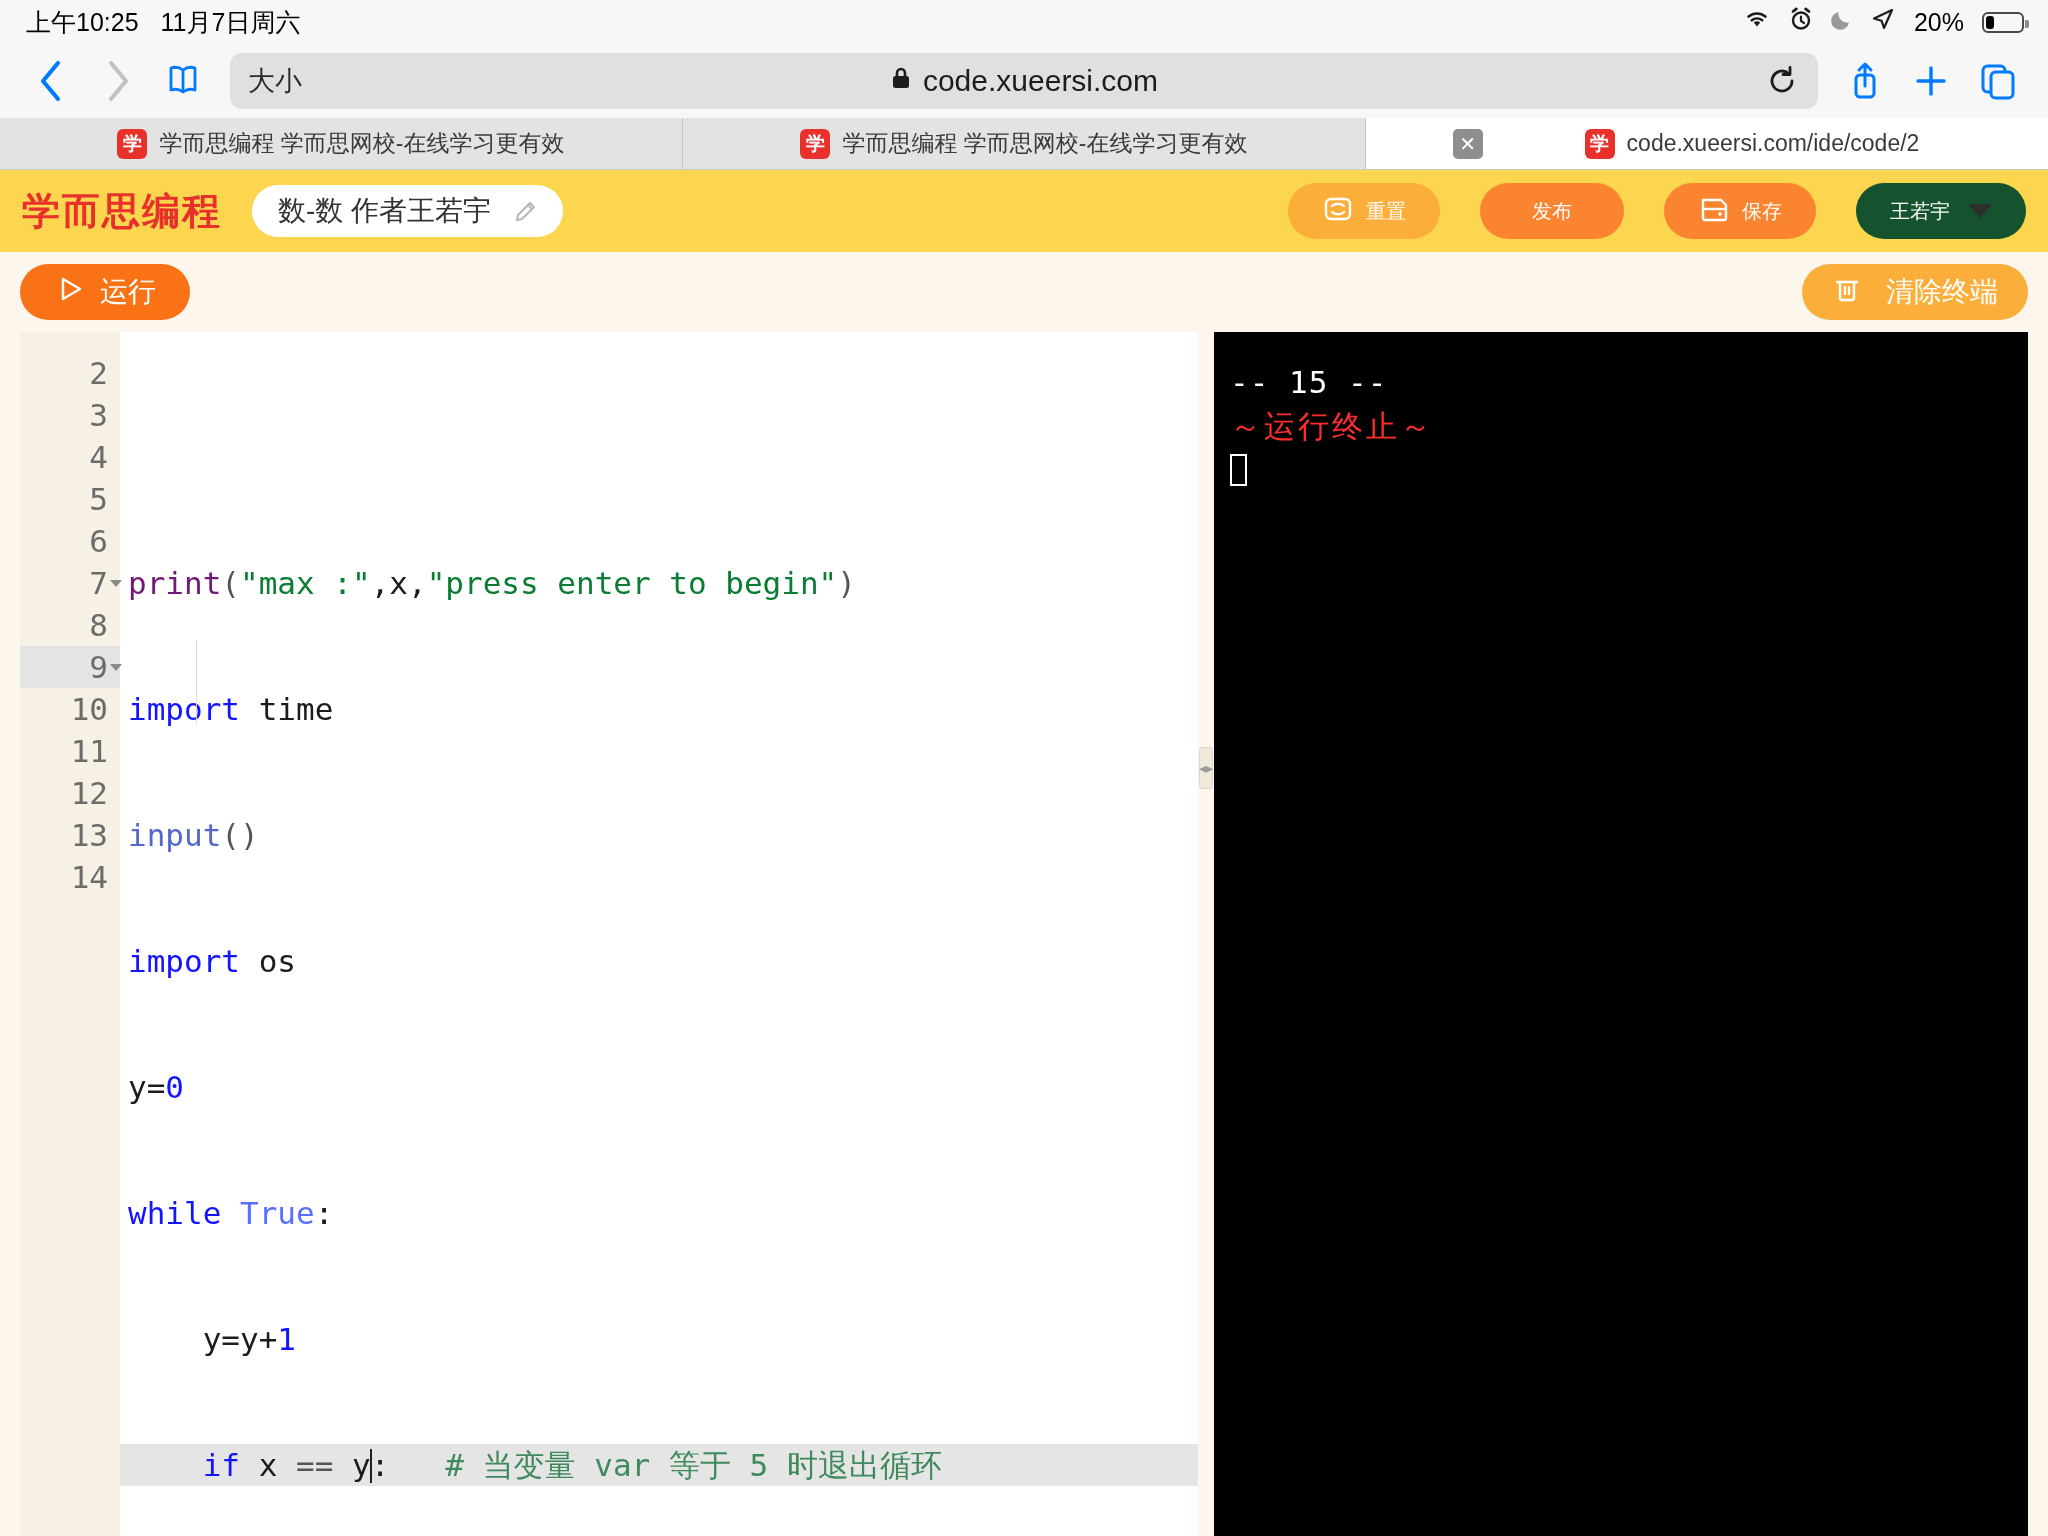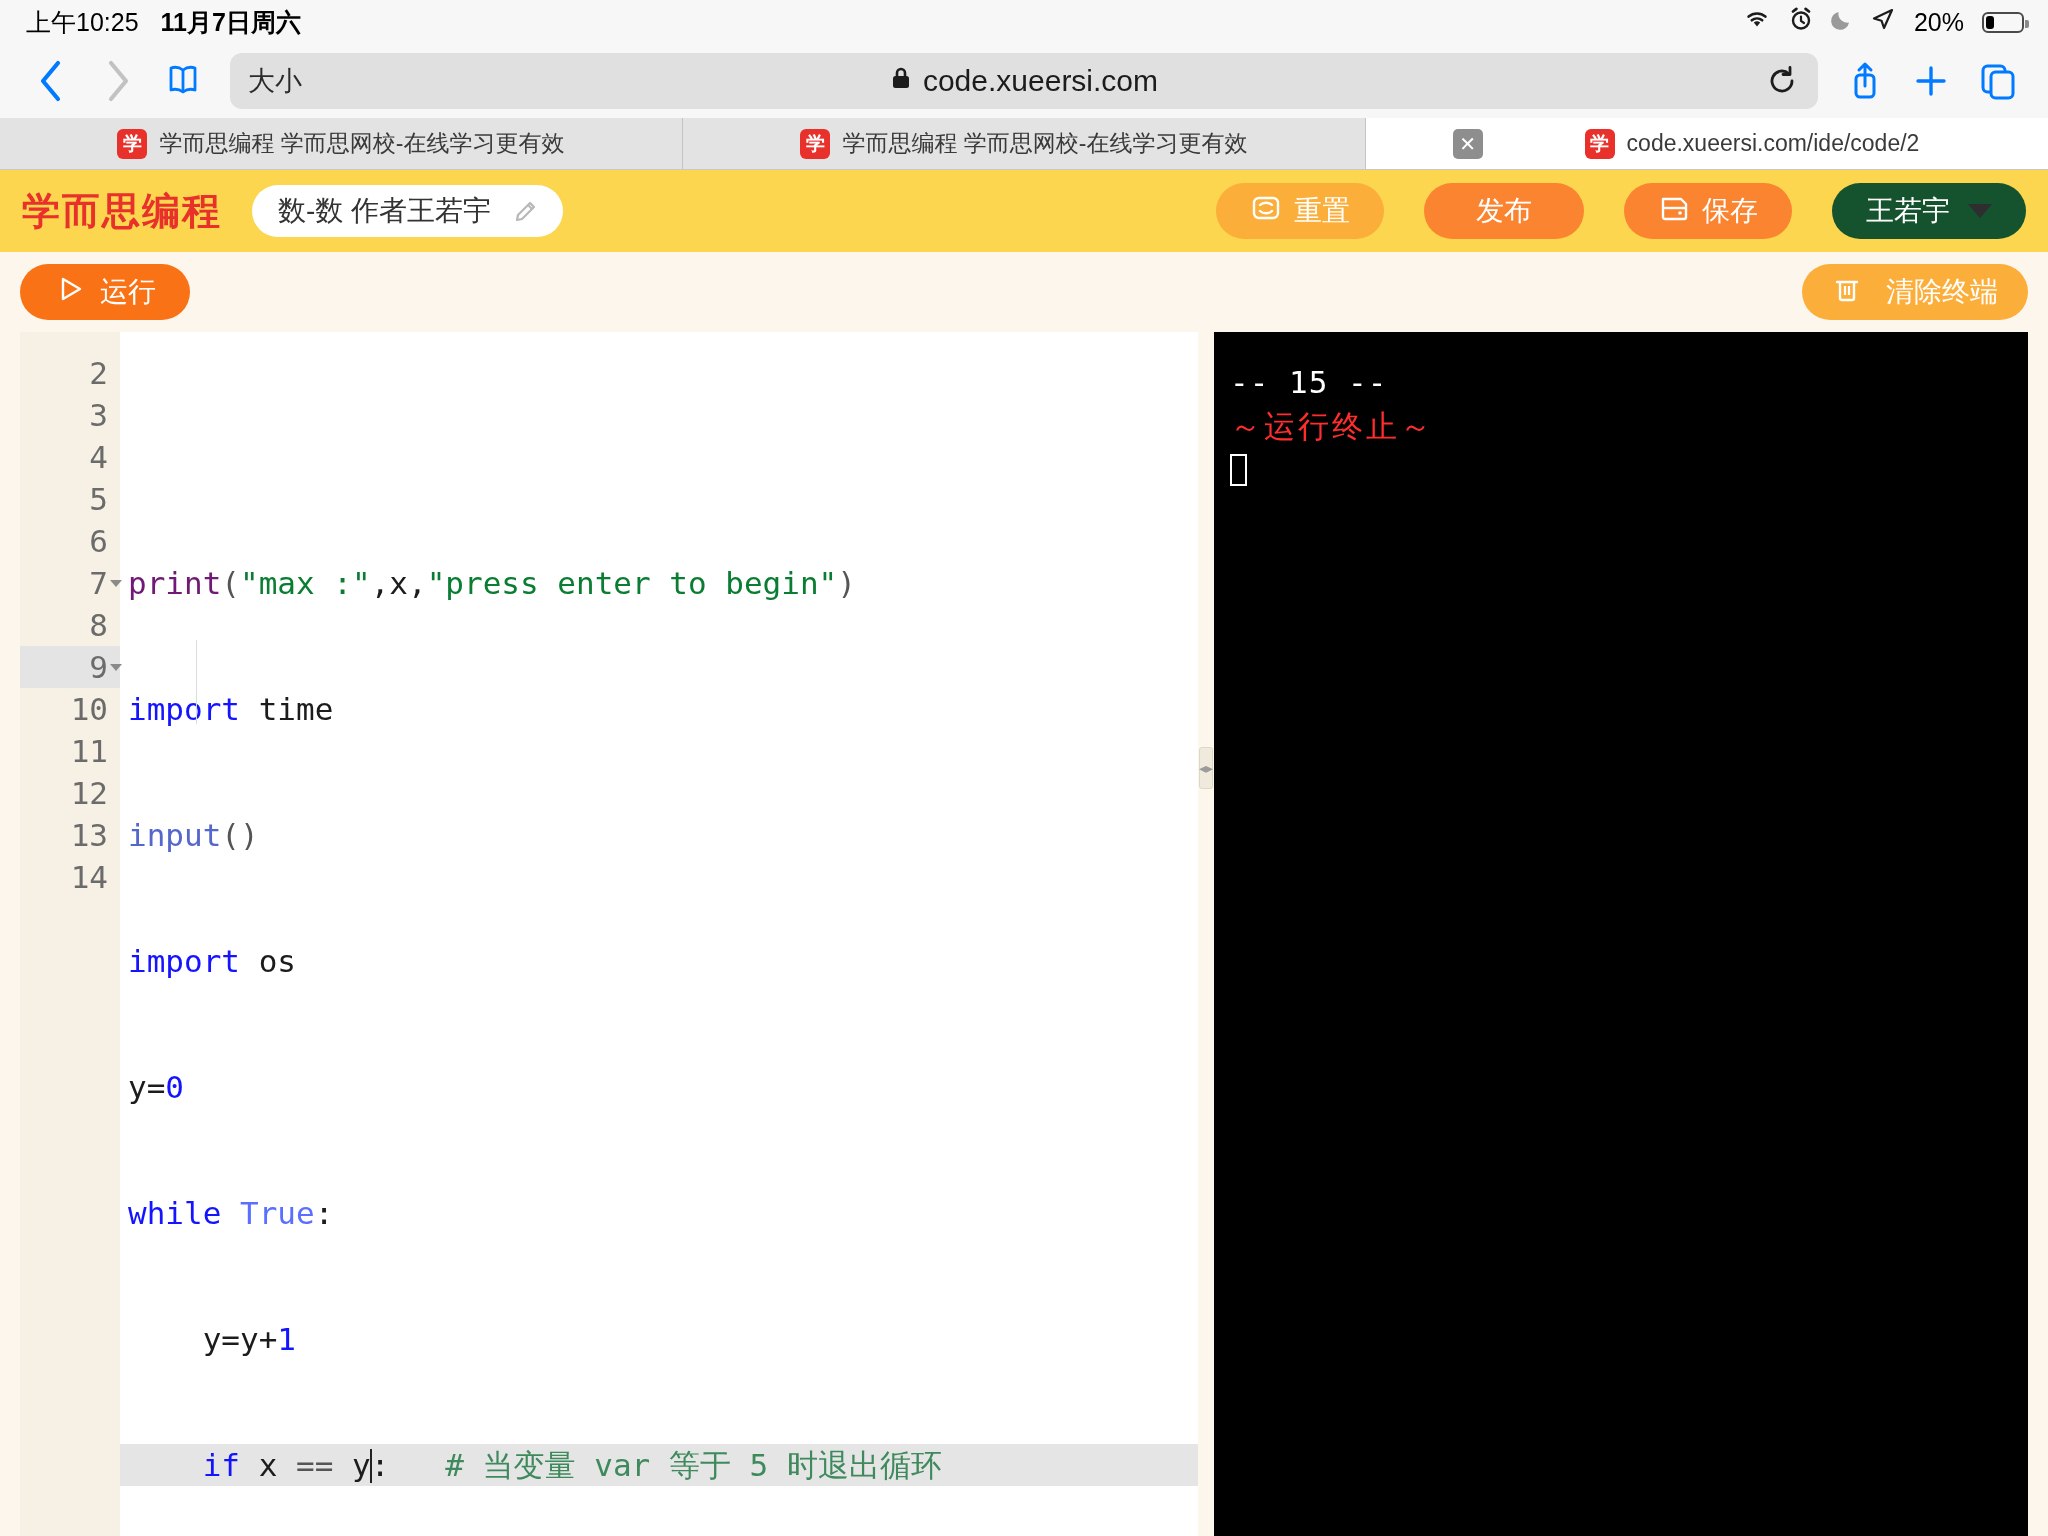--- a/index.html
+++ b/index.html
@@ -15,21 +15,21 @@
   .statusbar {
     height: 44px; flex: 0 0 44px;
     background: #f7f7f7;
     display: flex; align-items: center;
     padding: 0 24px 0 26px;
     font-size: 24px; color: #000;
     font-family: "Liberation Sans", sans-serif;
   }
   .sb-left { display: flex; align-items: center; gap: 22px; letter-spacing: 0px; }
   .sb-time { font-size: 25px; font-weight: 400; }
-  .sb-date { font-size: 25px; font-weight: 700; }
+  .sb-date { font-size: 25px; font-weight: 400; }
   .sb-spacer { flex: 1; }
   .sb-right { display: flex; align-items: center; gap: 16px; }
   .sb-pct { font-size: 25px; margin-left: 2px; margin-right: 2px; }
   .batt {
     width: 42px; height: 21px; border: 2px solid #4a4a4a; border-radius: 6px;
     position: relative; display: inline-block;
   }
   .batt::after {
     content: ""; position: absolute; right: -7px; top: 6px;
     width: 4px; height: 8px; background: #8a8a8a; border-radius: 0 2px 2px 0;
@@ -121,21 +121,21 @@
     display: flex; align-items: center; gap: 20px;
     padding: 0 22px 0 26px;
     font-size: 28px; color: #333;
   }
   .pencil { color: #b8b8b8; display: flex; align-items: center; }
   .hdr-spacer { flex: 1; }
   .hbtn {
     height: 56px; border-radius: 28px;
     display: flex; align-items: center; justify-content: center; gap: 12px;
     padding: 0 34px;
-    font-size: 28px; color: #fff;
+    font-size: 20px; color: #fff;
     margin-left: 22px;
   }
   .hbtn.reset { background: #fcae3b; }
   .hbtn.publish { background: #fb8430; padding: 0 52px; }
   .hbtn.save { background: #fb8430; }
   .hbtn.user { background: #14532d; gap: 18px; }
   .caret { width: 0; height: 0; border-left: 12px solid transparent; border-right: 12px solid transparent; border-top: 14px solid #2e2e2e; }
 
   
   .runbar {

